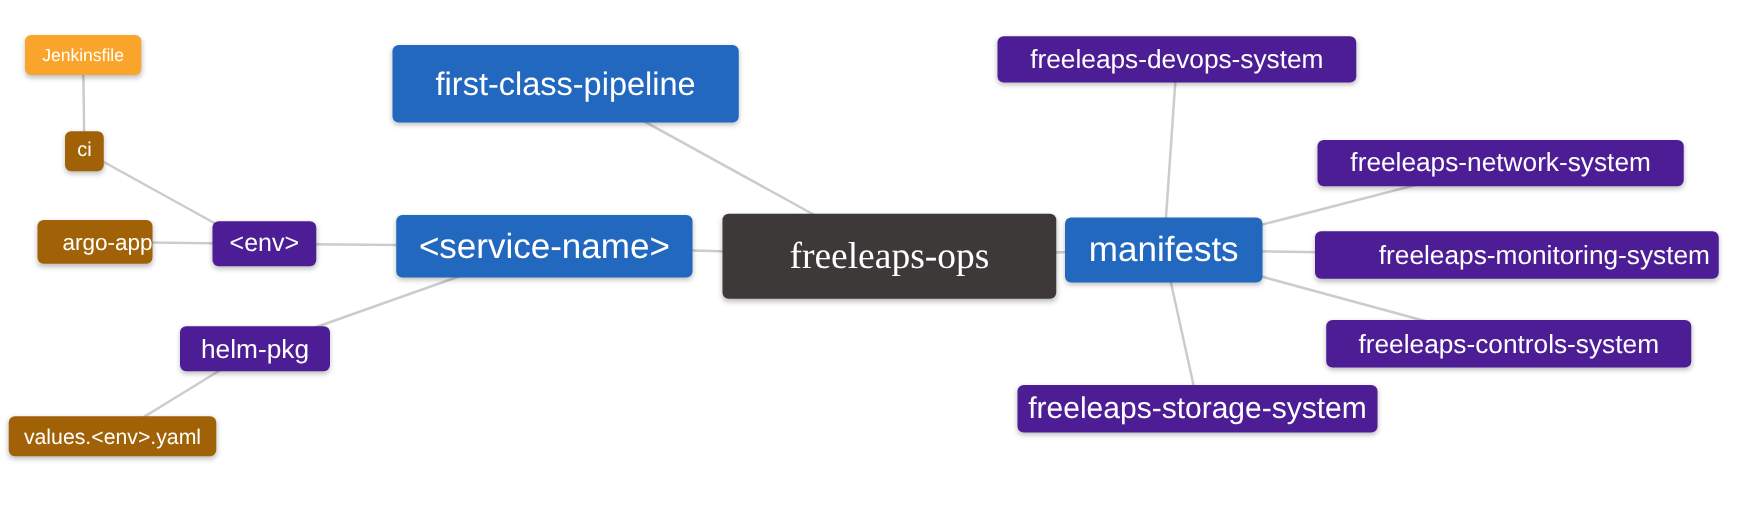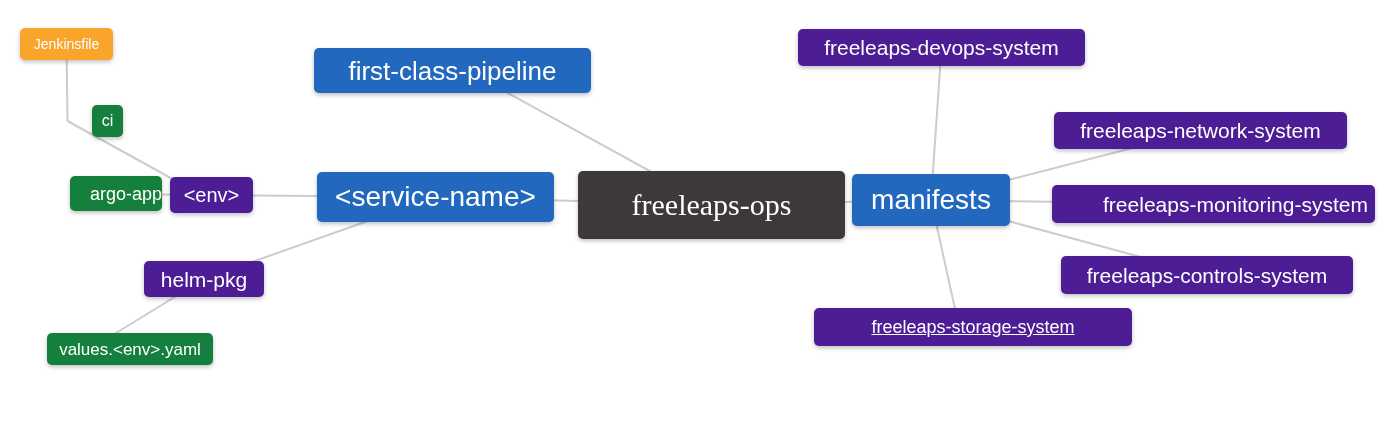--- a/index.html
+++ b/index.html
@@ -18,39 +18,39 @@
     color:#ffffff;
     border-radius:5px;
     box-shadow:0 2px 4px rgba(0,0,0,0.25);
     white-space:nowrap;
     cursor:default;
     box-sizing:border-box;
     line-height:1;
   }
   .c-blue  {background:#2268BE;}
   .c-green {background:#4c1d95;}
-  .c-red   {background:#15803d;margin-left:40px;}
+  .c-red   {background:#a16207;}
   .c-orange{background:#F9A42B;}
   .c-dark  {background:#3D3939;font-family:Liberation Serif, serif;}
 
   .n-jenkinsfile         {left:20px;  top:28px;  width:93px;  height:32px; font-size:14px;}
   .n-ci                  {left:52px;  top:105px; width:31px;  height:32px; font-size:16px;}
   .n-argo-app            {left:30px;  top:176px; width:92px;  height:35px; font-size:18px;padding-left:20px;}
   .n-env                 {left:160px; top:177px; width:83px;  height:36px; font-size:20px;margin-left:10px;}
   .n-helm-pkg            {left:144px; top:261px; width:120px; height:36px; font-size:21px;}
   .n-values-env-yaml     {left:7px;   top:333px; width:166px; height:32px; font-size:17px;text-align:center;}
-  .n-first-class-pipeline{left:314px; top:48px;  width:277px; height:45px; font-size:26px;}
+  .n-first-class-pipeline{left:314px; top:36px;  width:277px; height:62px; font-size:26px;}
   .n-service-name        {left:317px; top:172px; width:237px; height:50px; font-size:28px;}
   .n-freeleaps-ops       {left:578px; top:171px; width:267px; height:68px; font-size:30px;}
   .n-manifests           {left:852px; top:174px; width:158px; height:52px; font-size:28px;}
   .n-devops-system       {left:798px; top:29px;  width:287px; height:37px; font-size:21px;}
   .n-network-system      {left:1054px;top:112px; width:293px; height:37px; font-size:21px;text-align:center;}
   .n-monitoring-system   {left:1052px;top:185px; width:323px; height:38px; font-size:21px;padding-left:44px;}
   .n-controls-system     {left:1061px;top:256px; width:292px; height:38px; font-size:21px;}
-  .n-storage-system      {left:814px; top:308px; width:318px; height:38px; font-size:18px;text-decoration:underline;}
+  .n-storage-system      {left:814px; top:308px; width:288px; height:38px; font-size:24px;}
 </style>
 </head>
 <body>
 
 <div class="canvas">
   <svg id="edges-svg" width="1390" height="421" viewBox="0 0 1390 421">
       <line x1="66.5" y1="44" x2="67.5" y2="121" stroke="#CCCCCC" stroke-width="2"></line>
       <line x1="67.5" y1="121" x2="201.5" y2="195" stroke="#CCCCCC" stroke-width="2"></line>
       <line x1="76" y1="193.5" x2="201.5" y2="195" stroke="#CCCCCC" stroke-width="2"></line>
       <line x1="201.5" y1="195" x2="435.5" y2="197" stroke="#CCCCCC" stroke-width="2"></line>

